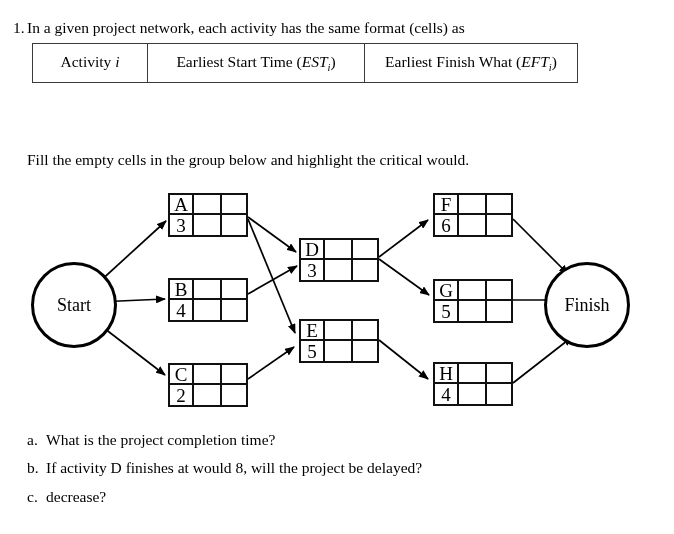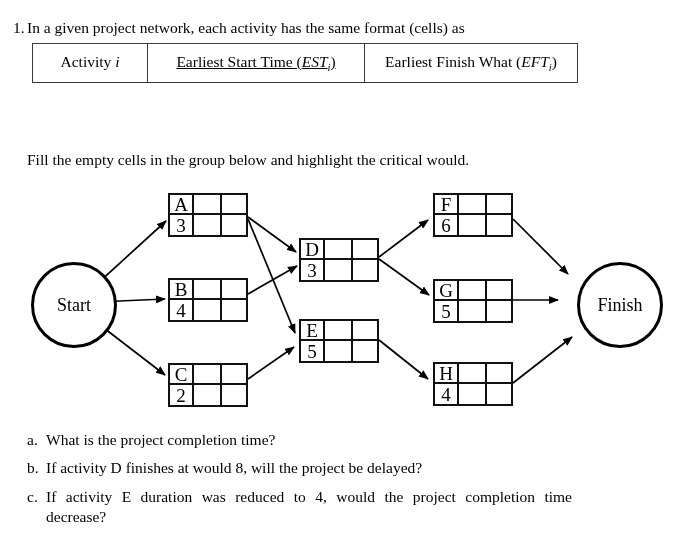--- a/index.html
+++ b/index.html
@@ -14,21 +14,21 @@
   .q .qtext{white-space:normal;}
   .jline{display:block;width:526px;text-align:justify;text-align-last:justify;}
   .cline{display:block;}
   
   table.fmt{position:absolute;left:32px;top:43px;border-collapse:collapse;table-layout:fixed;}
   table.fmt td{
     border:1.5px solid #3a3a3a;text-align:center;vertical-align:middle;
     font-size:15.5px;padding:0;height:38px;background:#fff;
   }
   table.fmt td:nth-child(1){width:114px;}
-  table.fmt td:nth-child(2){width:216px;text-decoration:underline;}
+  table.fmt td:nth-child(2){width:216px;}
   table.fmt td:nth-child(3){width:212px;}
   table.fmt sub{font-size:10.5px;}
   
   svg.edges{position:absolute;left:0;top:0;z-index:1;}
   .circle{
     position:absolute;width:86px;height:86px;box-sizing:border-box;
     border:3.5px solid #000;border-radius:50%;background:#fff;z-index:2;
     display:flex;align-items:center;justify-content:center;font-size:18px;
   }
   .node{
@@ -85,21 +85,21 @@
           <line x1="379" y1="340" x2="428" y2="379" stroke="#000" stroke-width="1.7" marker-end="url(#arrow)"></line>
           <line x1="513" y1="219" x2="568" y2="274" stroke="#000" stroke-width="1.7" marker-end="url(#arrow)"></line>
           <line x1="513" y1="300" x2="558" y2="300" stroke="#000" stroke-width="1.7" marker-end="url(#arrow)"></line>
           <line x1="513" y1="383" x2="572" y2="337" stroke="#000" stroke-width="1.7" marker-end="url(#arrow)"></line>
         </g>
     </svg>
 
     <div class="circle" style="left:31px;top:262px;">
       <span>Start</span>
     </div>
-    <div class="circle" style="left:577px;top:262px;">
+    <div class="circle" style="left:544px;top:262px;">
       <span>Finish</span>
     </div>
 
     <div id="node-layer">
         <div class="node" style="left: 168px; top: 193px;">
           <div class="ncell">A</div>
           <div class="ncell"></div>
           <div class="ncell"></div>
           <div class="ncell">3</div>
           <div class="ncell"></div>
@@ -168,18 +168,17 @@
     <span class="num">a.</span>
     <span class="qtext">What is the project completion time?</span>
   </div>
   <div class="tline q" style="top:458px;">
     <span class="num">b.</span>
     <span class="qtext">If activity D finishes at would 8, will the project be delayed?</span>
   </div>
   <div class="tline q" style="top:487px;">
     <span class="num">c.</span>
     <span class="qtext">
-      <span class="jline">If activity E duration was reduced to 4, would the project completion time</span>
       <span class="cline">decrease?</span>
     </span>
   </div>
 
 </div>
 
 </body></html>

